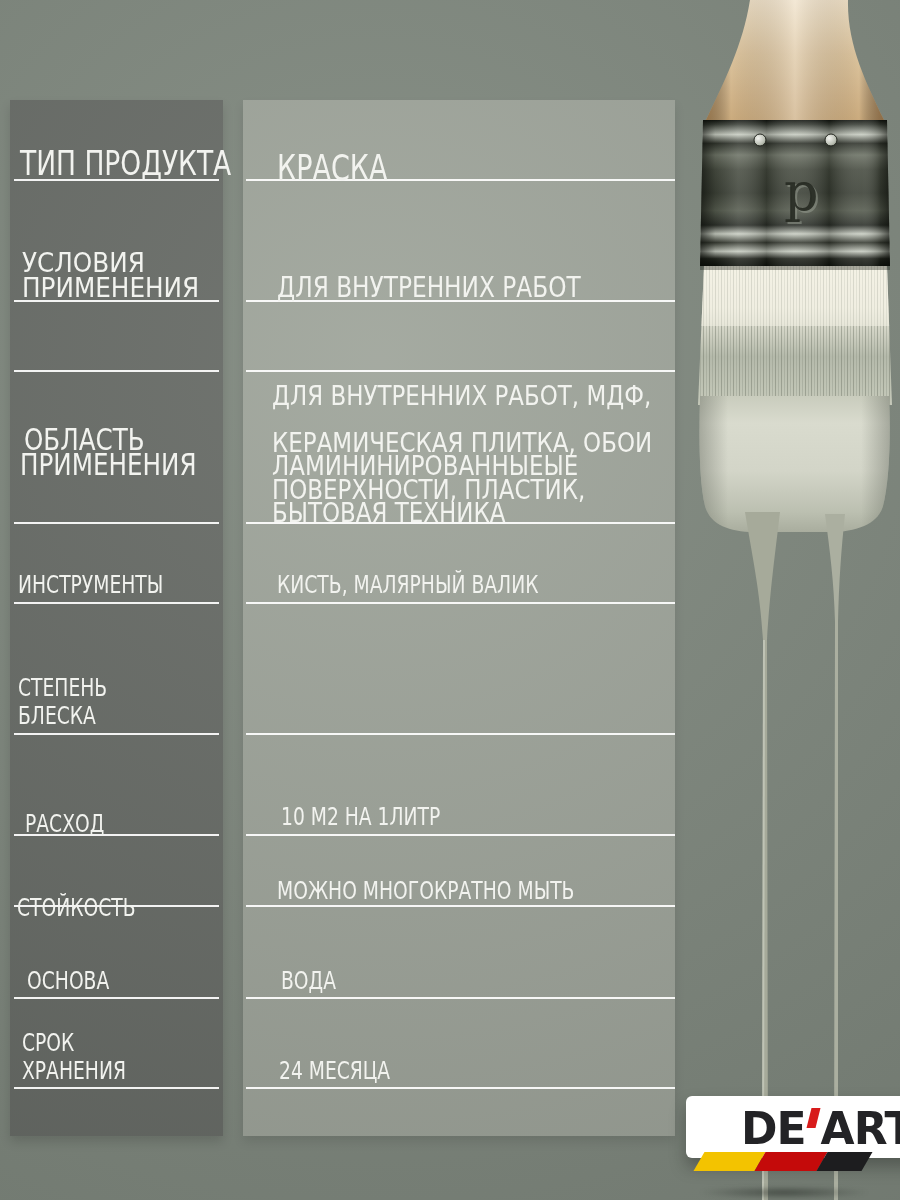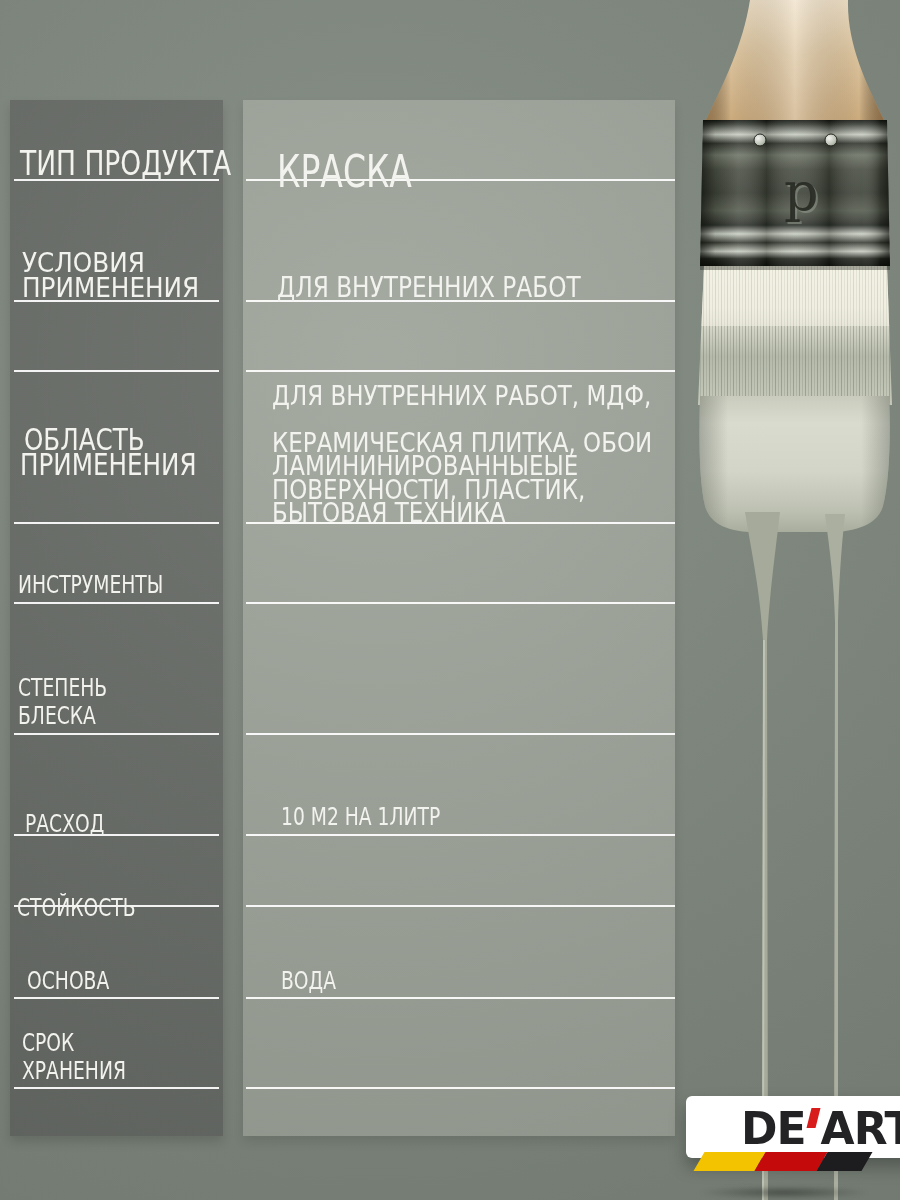--- a/index.html
+++ b/index.html
@@ -14,21 +14,21 @@
   }
   .col{position:absolute;top:100px;height:1036px;}
   .col-labels{left:10px;width:213px;background:var(--label-cell,#676b66);box-shadow:0 6px 10px rgba(0,0,0,.14);}
   .col-values{left:243px;width:432px;background:var(--value-cell,#9ea49a);box-shadow:0 6px 10px rgba(0,0,0,.10);}
   .hl{position:absolute;height:2px;background:var(--line,#ffffff);opacity:.92;z-index:3;}
   .hl-l{left:14px;width:205px;}
   .hl-r{left:246px;width:429px;}
   .t{position:absolute;line-height:1.02;color:var(--text,#f2f3ef);z-index:3;}
   .t .sx{display:inline-block;transform-origin:0 55%;white-space:nowrap;}
   .f1{font-size:34px}.f1 .sx{transform:scaleX(.78)}
-  .f1v{font-size:44px}.f1v .sx{transform:scaleX(.75)}
+  .f1v{font-size:36px}.f1v .sx{transform:scaleX(.75)}
   .f2{font-size:26px}.f2 .sx{transform:scaleX(.95)}
   .f2v{font-size:28px}.f2v .sx{transform:scaleX(.83)}
   .f3{font-size:30px}.f3 .sx{transform:scaleX(.82)}
   .f3v{font-size:27px;line-height:1}.f3v .sx{transform:scaleX(.85)}
   .fc{font-size:24px}.fc .sx{transform:scaleX(.78)}
   .brush{position:absolute;left:690px;top:0;z-index:2;}
   .logo{
     position:absolute;left:686px;top:1096px;width:193px;height:62px;z-index:5;
     background:var(--logo-bg,#ffffff);border-radius:6px;
     box-shadow:0 9px 16px rgba(25,30,25,.35);
@@ -200,34 +200,37 @@
 
   <div class="t f3" style="left:24px;top:425px"><span class="sx">ОБЛАСТЬ</span></div>
   <div class="t f3" style="left:20px;top:450px"><span class="sx">ПРИМЕНЕНИЯ</span></div>
   <div class="t f3v" style="left:272px;top:382px"><span class="sx">ДЛЯ ВНУТРЕННИХ РАБОТ, МДФ,</span></div>
   <div class="t f3v" style="left:272px;top:429px"><span class="sx">КЕРАМИЧЕСКАЯ ПЛИТКА, ОБОИ</span></div>
   <div class="t f3v" style="left:272px;top:452px"><span class="sx">ЛАМИНИНИРОВАННЫЕЫЕ</span></div>
   <div class="t f3v" style="left:272px;top:476px"><span class="sx">ПОВЕРХНОСТИ, ПЛАСТИК,</span></div>
   <div class="t f3v" style="left:272px;top:499px"><span class="sx">БЫТОВАЯ ТЕХНИКА</span></div>
 
   <div class="t fc" style="left:18px;top:573px"><span class="sx">ИНСТРУМЕНТЫ</span></div>
+  <div class="t fc" style="left:277px;top:573px"><span class="sx">КИСТЬ, МАЛЯРНЫЙ ВАЛИК</span></div>
 
   <div class="t fc" style="left:18px;top:676px"><span class="sx">СТЕПЕНЬ</span></div>
   <div class="t fc" style="left:18px;top:704px"><span class="sx">БЛЕСКА</span></div>
 
   <div class="t fc" style="left:25px;top:812px"><span class="sx">РАСХОД</span></div>
   <div class="t fc" style="left:281px;top:805px"><span class="sx">10 М2 НА 1ЛИТР</span></div>
 
   <div class="t fc" style="left:17px;top:896px"><span class="sx">СТОЙКОСТЬ</span></div>
+  <div class="t fc" style="left:277px;top:879px"><span class="sx">МОЖНО МНОГОКРАТНО МЫТЬ</span></div>
 
   <div class="t fc" style="left:27px;top:969px"><span class="sx">ОСНОВА</span></div>
   <div class="t fc" style="left:281px;top:969px"><span class="sx">ВОДА</span></div>
 
   <div class="t fc" style="left:22px;top:1031px"><span class="sx">СРОК</span></div>
   <div class="t fc" style="left:22px;top:1059px"><span class="sx">ХРАНЕНИЯ</span></div>
+  <div class="t fc" style="left:279px;top:1059px"><span class="sx">24 МЕСЯЦА</span></div>
 
   <div class="logo-shadow"></div>
   <div class="logo">
     <div class="logo-text">
       <span>DE</span>
       <span class="apos"></span>
       <span>ART</span>
     </div>
     <div class="stripe">
       <div class="seg seg-yellow"></div>

